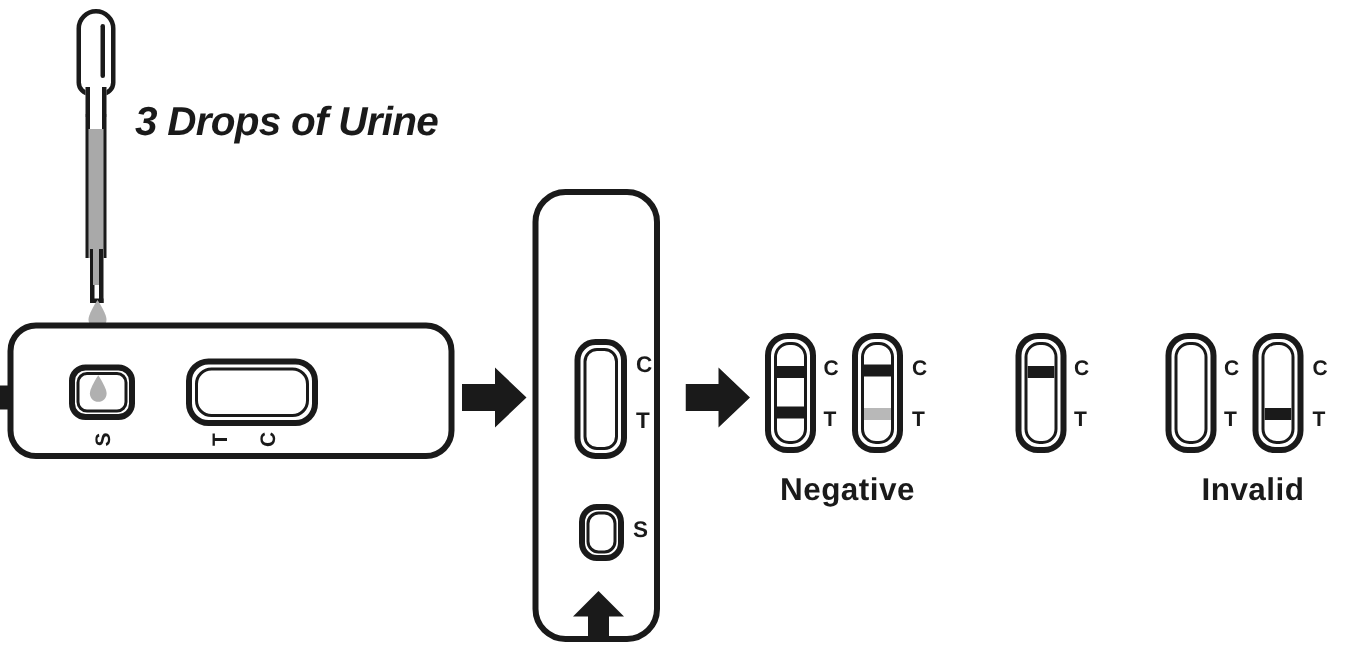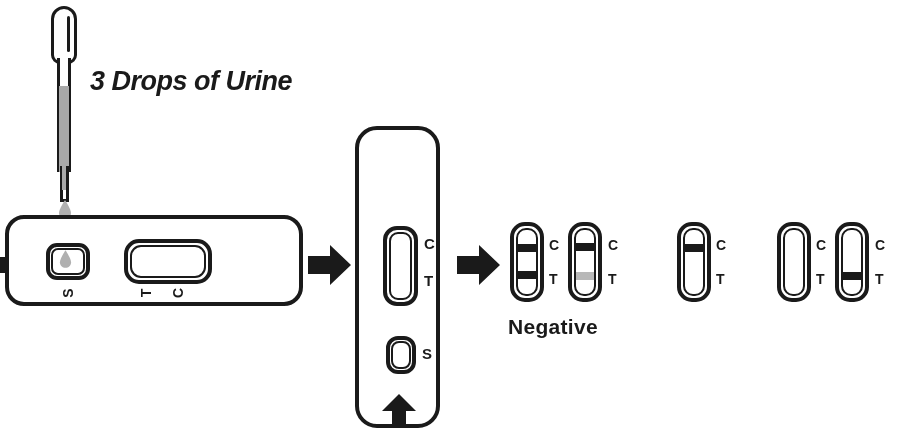--- a/index.html
+++ b/index.html
@@ -84,21 +84,21 @@
 
   
   .res-win{position:absolute;width:34px;height:80px;
            border:4px solid #1a1a1a;border-radius:15px;background:#fff;
            box-sizing:border-box;}
   .res-win-in{position:absolute;width:22px;height:68px;
               border:2px solid #1a1a1a;border-radius:10px;background:#fff;
               box-sizing:border-box;overflow:hidden;}
   .band{position:absolute;left:0;width:100%;}
   .res-label{position:absolute;font-size:21px;font-weight:bold;
-             letter-spacing:0.3px;white-space:nowrap;}
+             letter-spacing:0.3px;white-space:nowrap;margin-left:12px;}
   .res-ct{position:absolute;font-size:14px;font-weight:bold;}
 </style>
 </head>
 <body>
 
 <div class="stage">
 
   <svg class="arrow-r abs" style="left:-6px;top:240px;" width="40" height="42" viewBox="0 0 40 42">
     <path d="M0 13 L20 13 L20 3 L39 21 L20 39 L20 29 L0 29 Z" fill="#1a1a1a"></path>
   </svg>
@@ -190,14 +190,15 @@
   <div class="res-win" style="left:777px;top:218px;"></div>
   <div class="res-win-in" style="left:783px;top:224px;"></div>
   <div class="res-win" style="left:835px;top:218px;"></div>
   <div class="res-win-in" style="left:841px;top:224px;">
     <div class="band" style="top:42px;height:8px;background:#1a1a1a;"></div>
   </div>
   <div class="res-ct" style="left:816px;top:233px;">C</div>
   <div class="res-ct" style="left:816px;top:267px;">T</div>
   <div class="res-ct" style="left:875px;top:233px;">C</div>
   <div class="res-ct" style="left:875px;top:267px;">T</div>
+  <div class="res-label" style="left:789px;top:311px;">Invalid</div>
 
 </div>
 
 </body></html>

